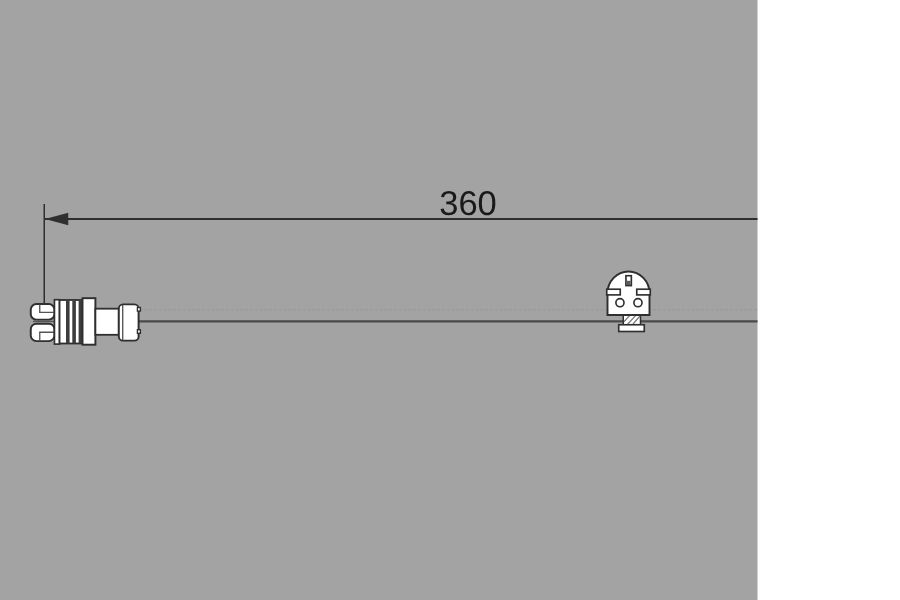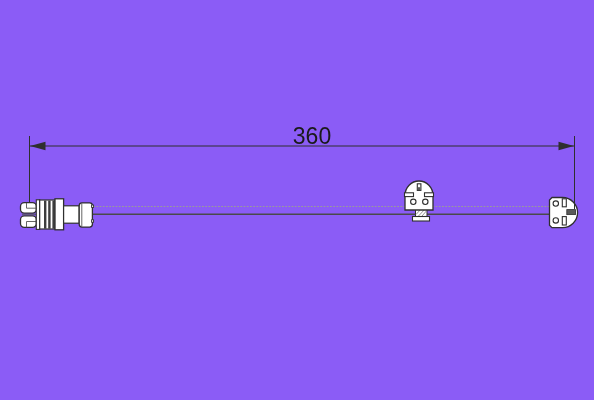--- a/index.html
+++ b/index.html
@@ -2,23 +2,23 @@
 <html><head>
 <meta charset="utf-8">
 <style>
   html, body {
     margin: 0;
     padding: 0;
     background: #ffffff;
   }
   .canvas {
     position: relative;
-    width: 594px;
+    width: 505px;
     height: 400px;
-    background: #8b5cf6;
+    background: #a3a3a3;
     overflow: hidden;
     font-family: "Liberation Sans", sans-serif;
     text-decoration: underline;
   }
   svg { display: block; }
   .dim-text {
     font-family: "Liberation Sans", sans-serif;
     font-size: 23px;
     font-weight: 400;
   }

